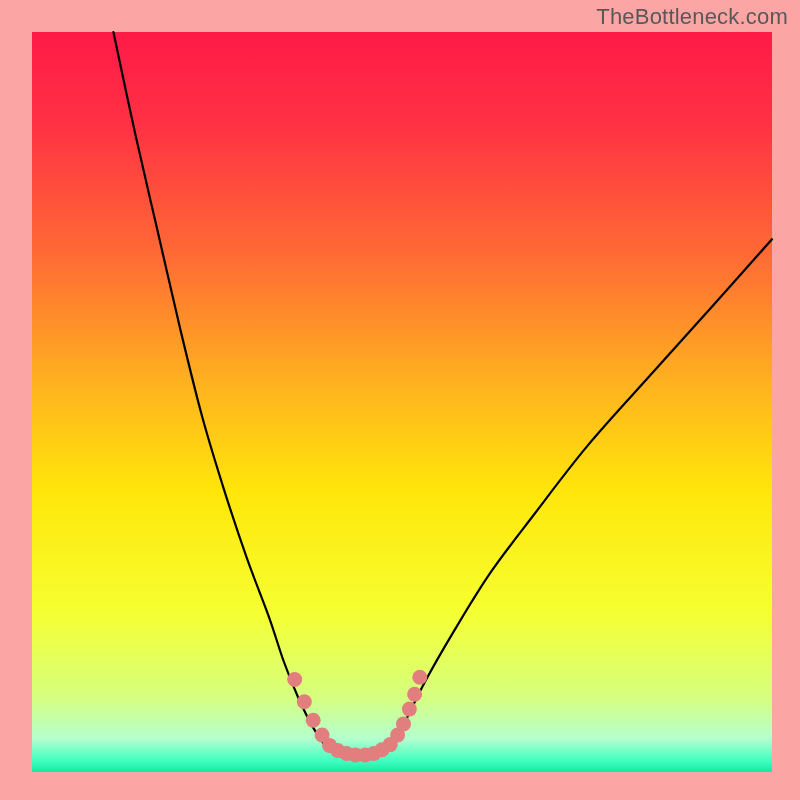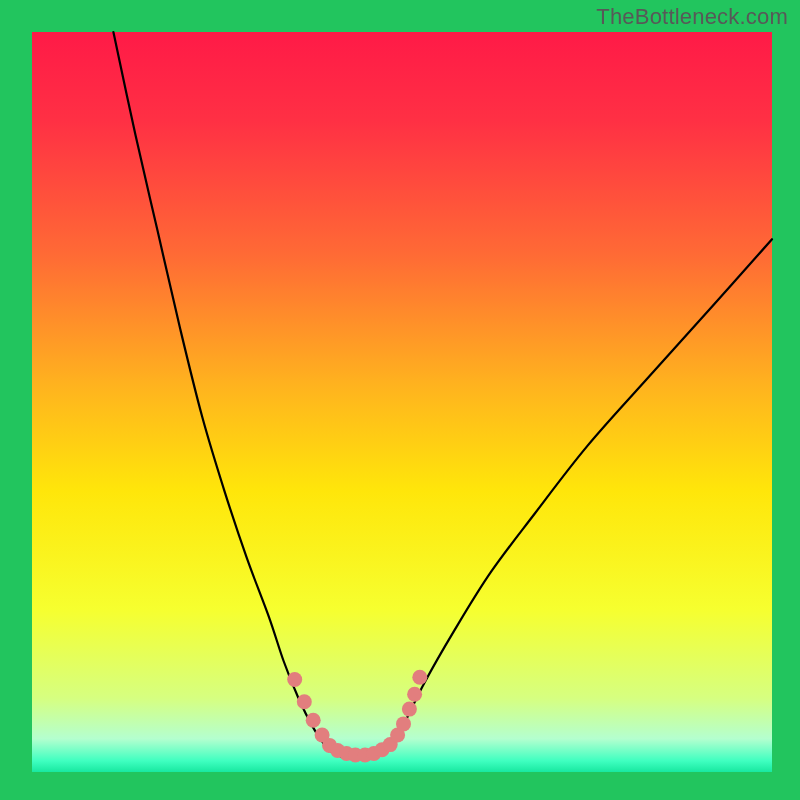--- a/index.html
+++ b/index.html
@@ -7,21 +7,21 @@
     padding: 0;
     width: 800px;
     height: 800px;
     overflow: hidden;
     font-family: Arial, Helvetica, sans-serif;
   }
   .canvas {
     position: relative;
     width: 800px;
     height: 800px;
-    background: #22c55e;
+    background: #fca5a5;
   }
   .watermark {
     position: absolute;
     top: 4px;
     right: 12px;
     color: #585858;
     font-size: 22px;
     font-weight: 500;
     letter-spacing: 0.2px;
     z-index: 20;

